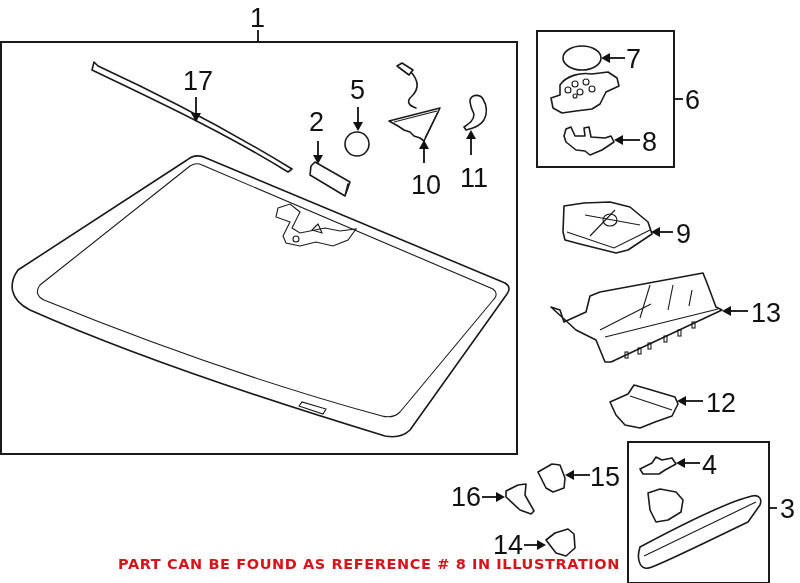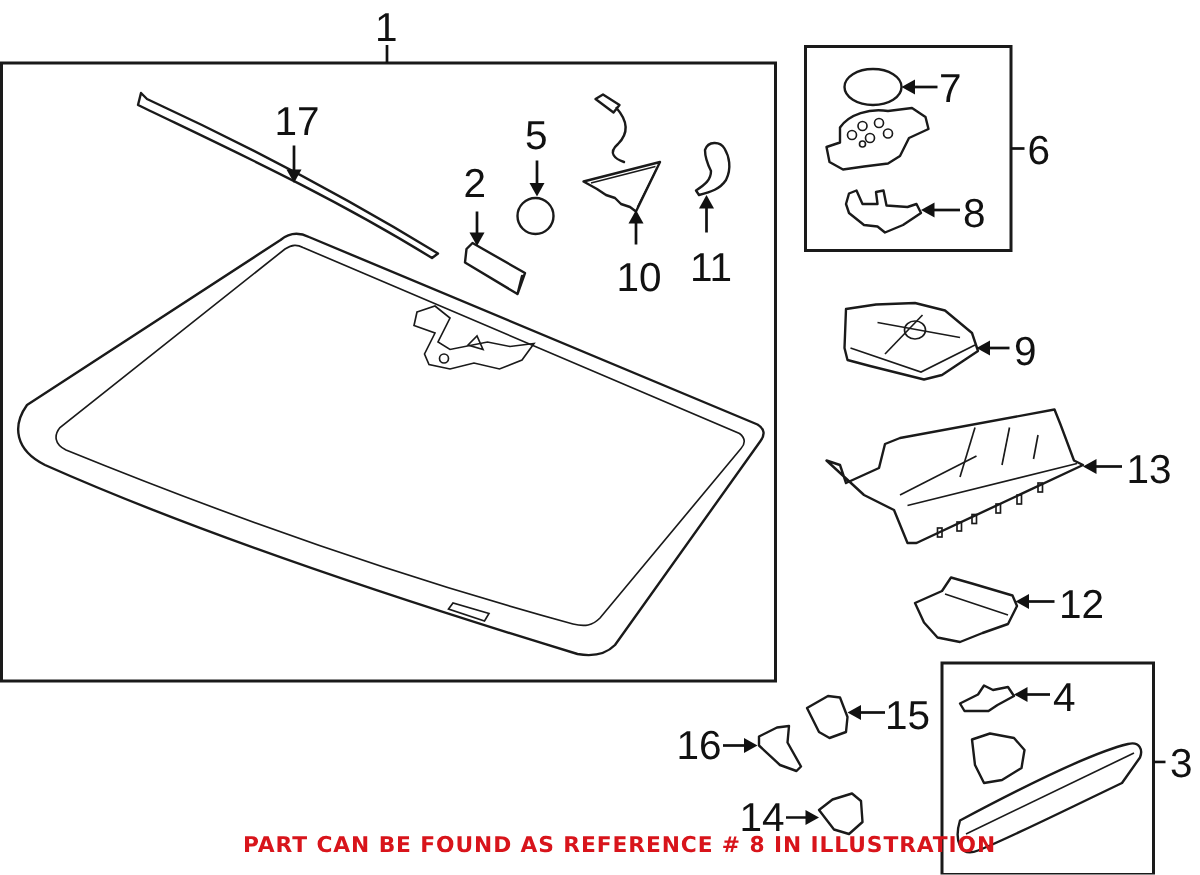--- a/index.html
+++ b/index.html
@@ -202,13 +202,13 @@
   <g>
     <path class="part" d="M546,540 L555,533 L568,529 L574,534 L575,548 L566,556 L556,553 Z"></path>
   </g>
   <g>
     <text class="callout" x="493" y="554">14</text>
     <line class="arrow" x1="524" y1="545" x2="538" y2="545"></line>
     <polygon class="head" points="546,545 537,540 537,550"></polygon>
   </g>
 </svg>
 
-<div id="footer-note" style="color:#d8141b;margin-left:44px;">PART CAN BE FOUND AS REFERENCE # 8 IN ILLUSTRATION</div>
+<div id="footer-note" style="color:#d8141b;">PART CAN BE FOUND AS REFERENCE # 8 IN ILLUSTRATION</div>
 
 </body></html>

